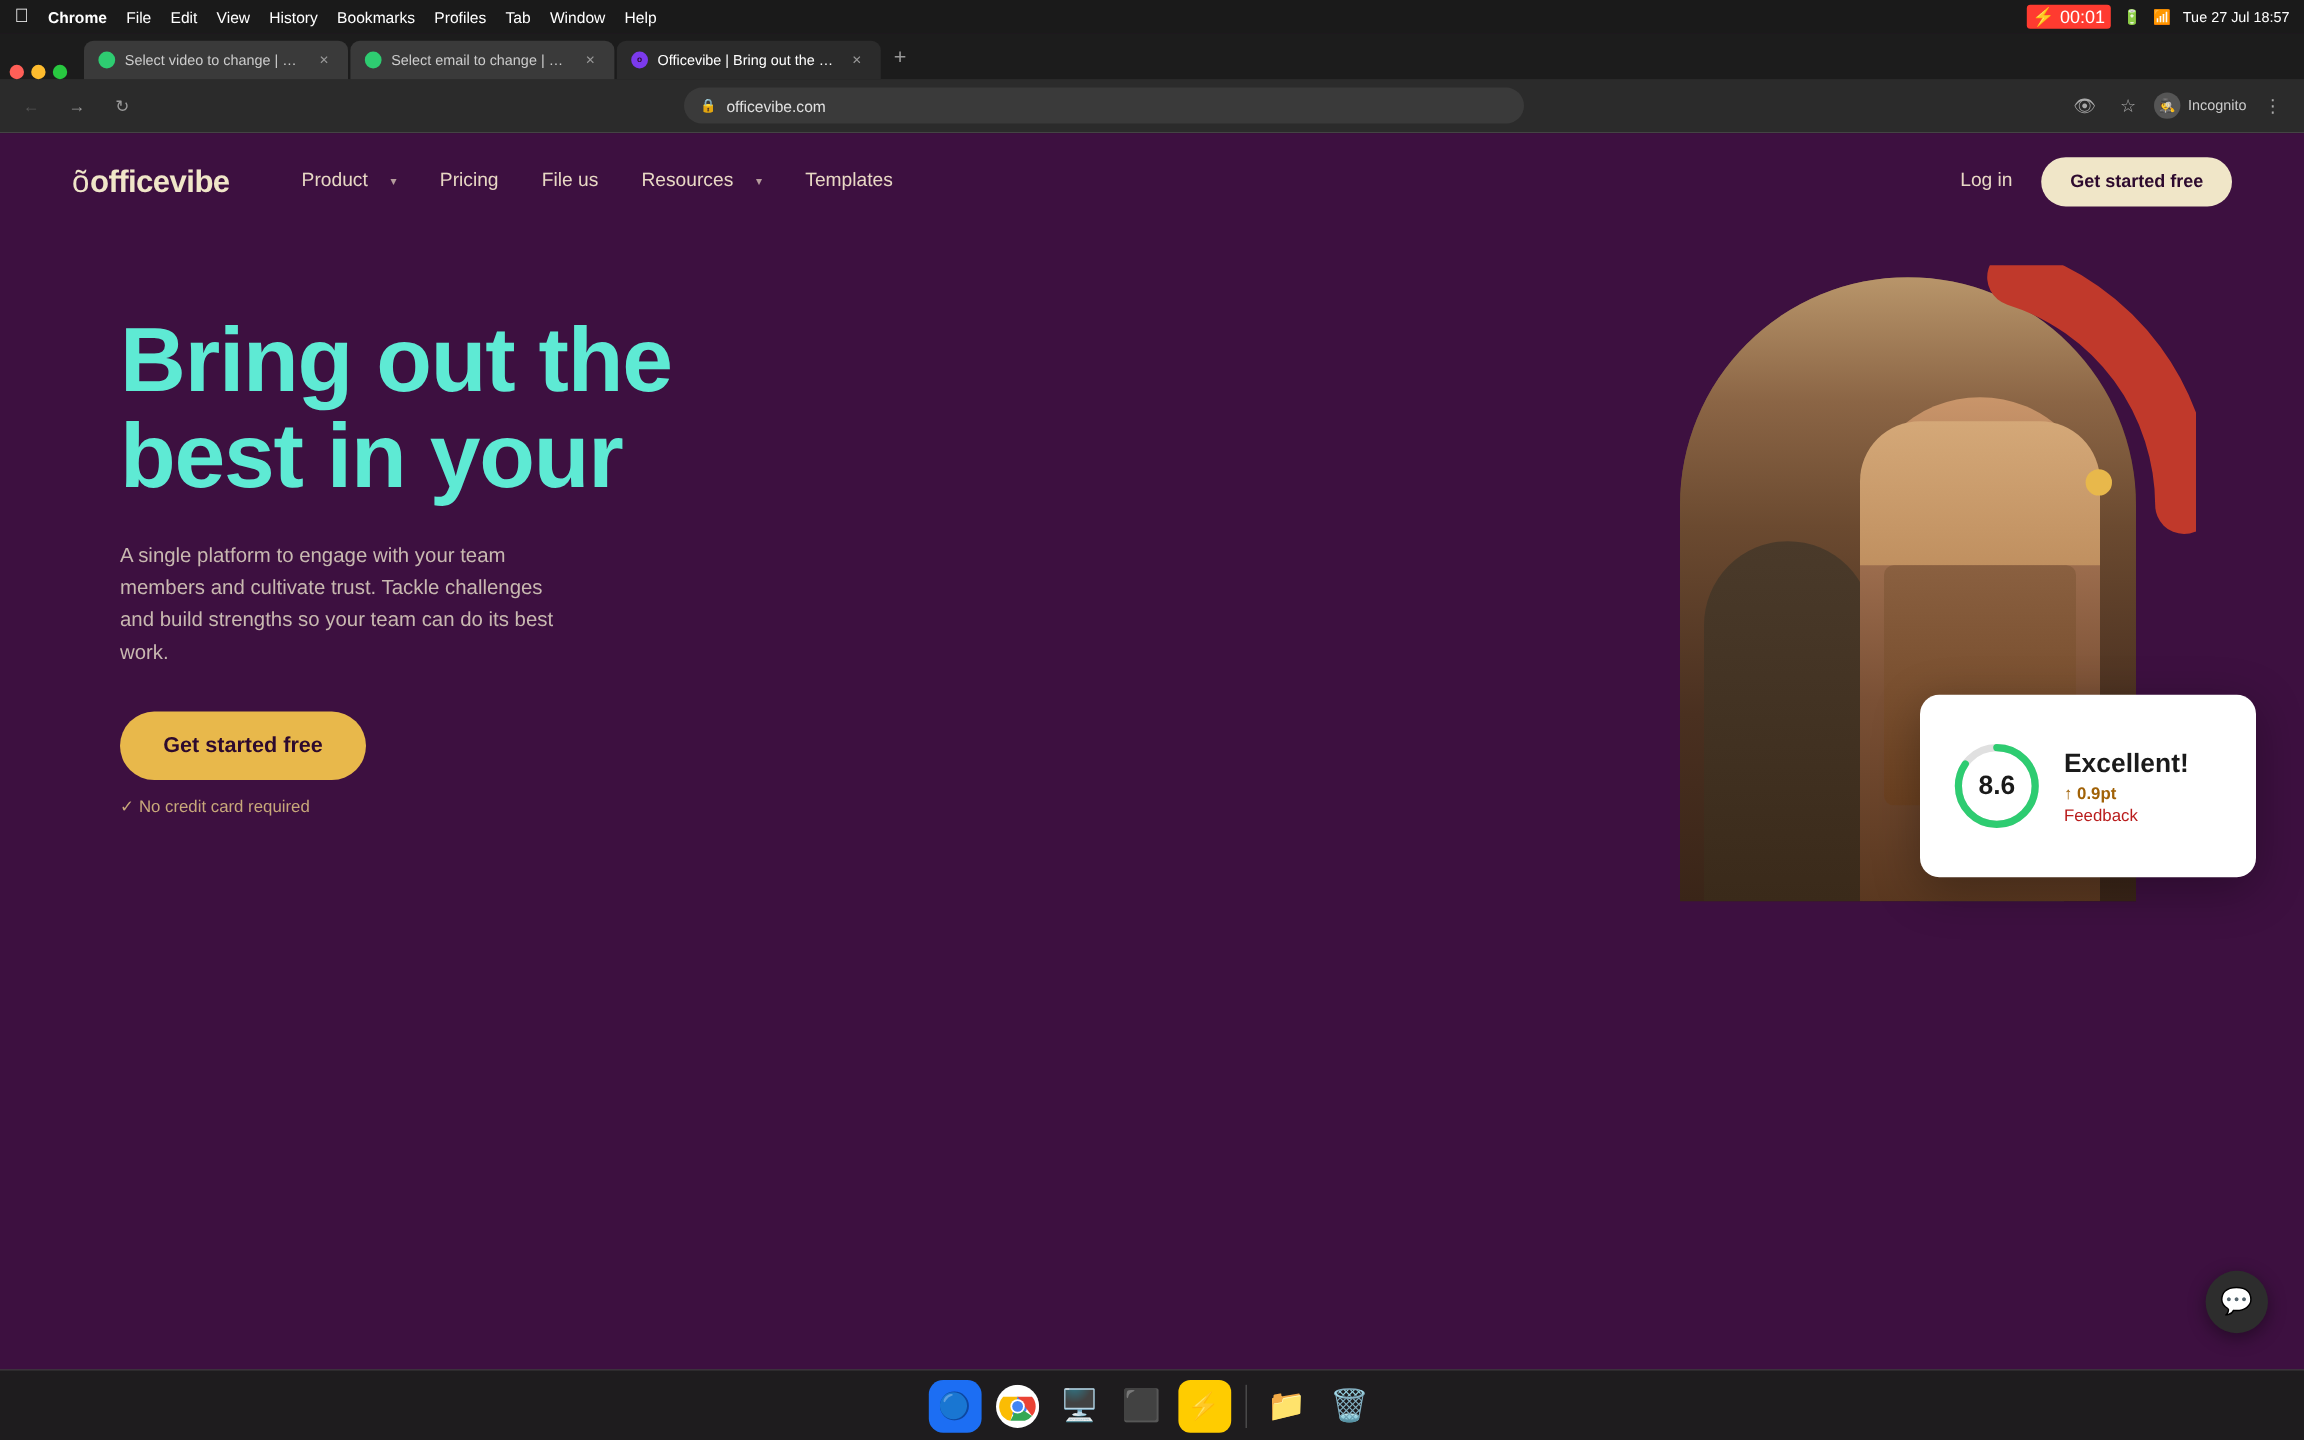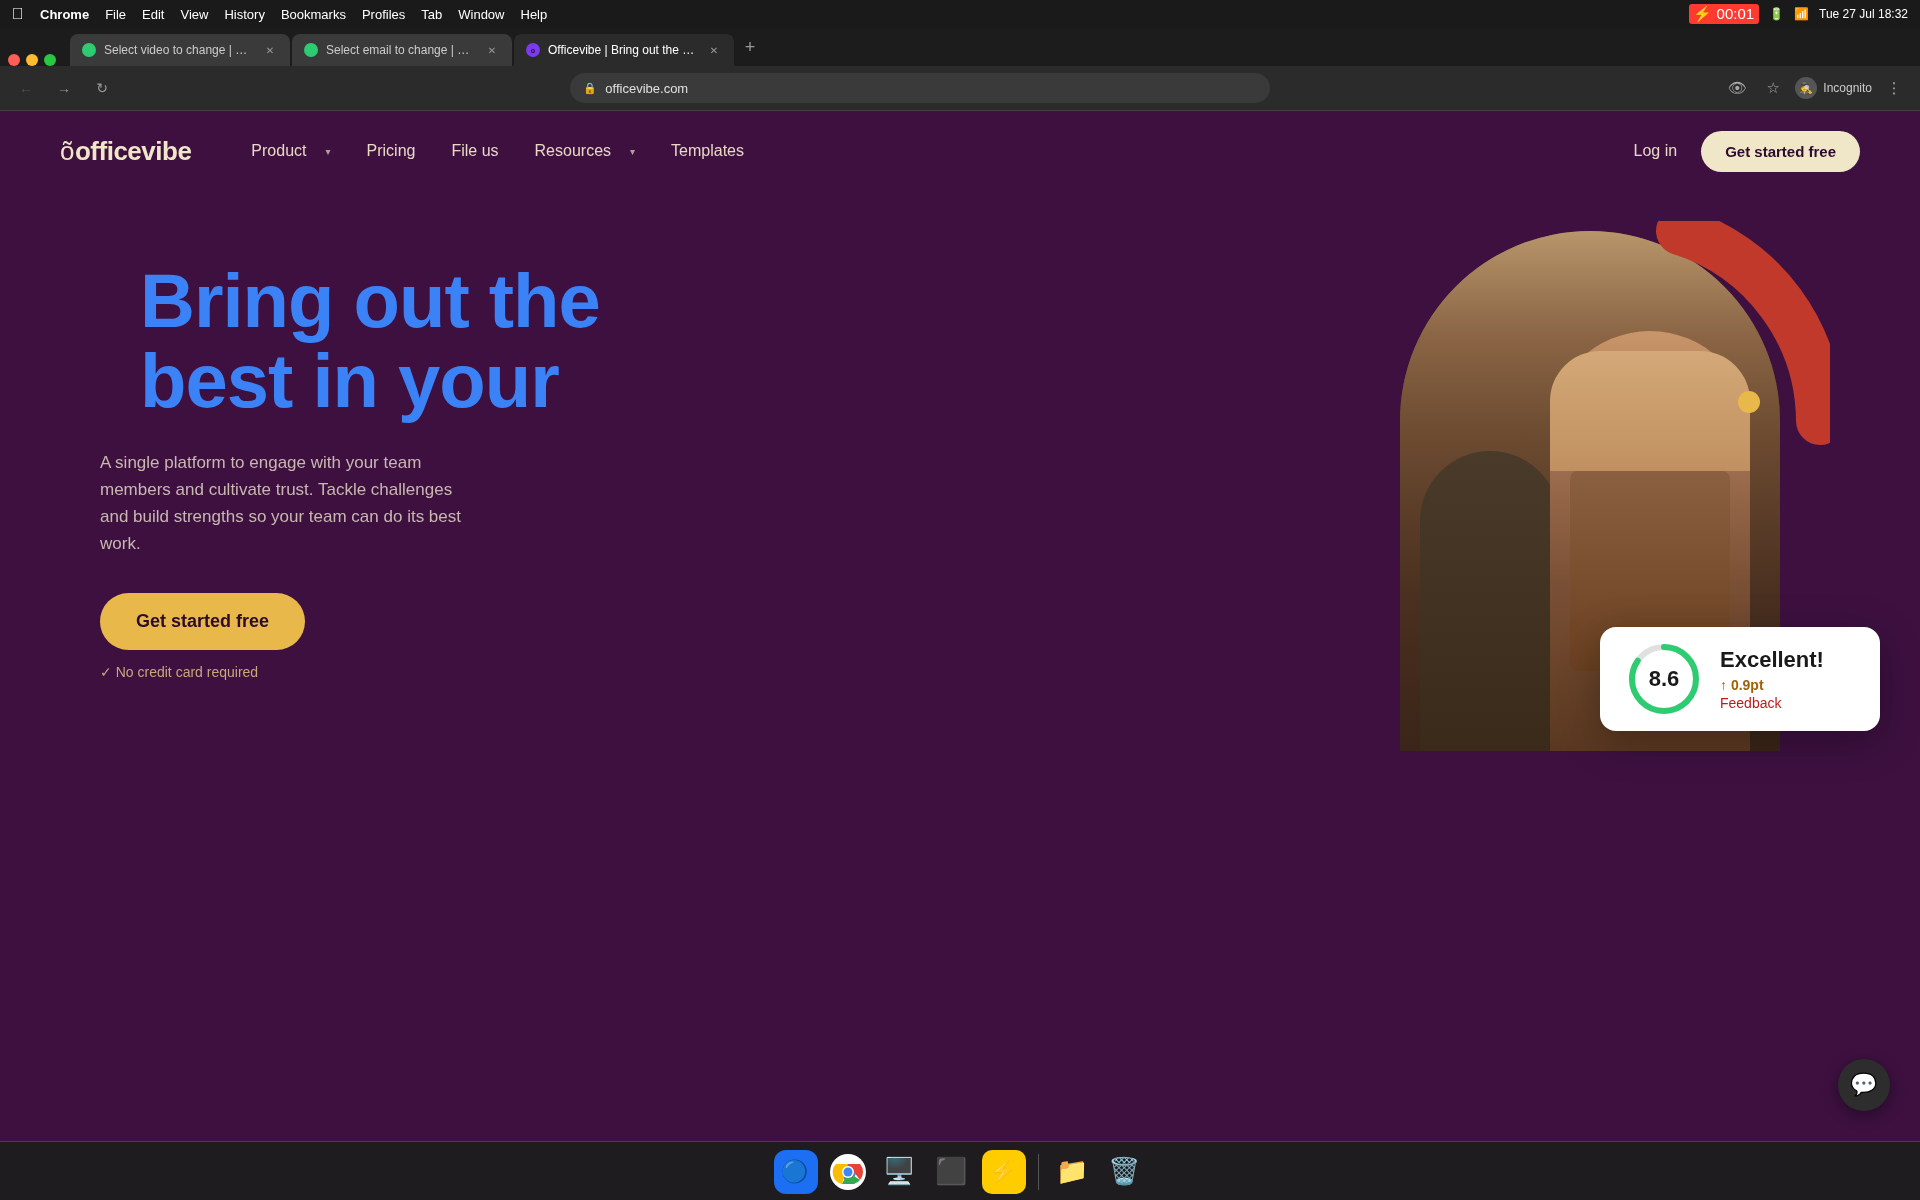--- a/index.html
+++ b/index.html
@@ -229,25 +229,24 @@
       position: relative;
       height: calc(100% - 80px);
     }
     .hero-text {
       flex: 0 0 500px;
       padding-top: 30px;
     }
     .hero-headline {
       font-size: 76px;
       font-weight: 700;
-      color: #3b82f6;
+      color: #5eead4;
       line-height: 1.05;
       margin-bottom: 28px;
       letter-spacing: -1px;
-      margin-left: 40px;
     }
     .team-word {
       position: relative;
       display: inline-block;
     }
     .team-underline {
       position: absolute;
       bottom: -8px;
       left: 0;
       width: 110%;
@@ -351,21 +350,21 @@
       right: 60px;
     }
 
     
     .score-card {
       position: absolute;
       bottom: 30px;
       right: -60px;
       background: #fff;
       border-radius: 16px;
-      padding: 12px 24px;
+      padding: 36px 24px;
       display: flex;
       align-items: center;
       gap: 16px;
       box-shadow: 0 10px 40px rgba(0,0,0,0.3);
       width: 280px;
     }
     .score-circle {
       width: 80px;
       height: 80px;
       position: relative;
@@ -494,21 +493,21 @@
     <span>Bookmarks</span>
     <span>Profiles</span>
     <span>Tab</span>
     <span>Window</span>
     <span>Help</span>
   </div>
   <div class="right-items">
     <span style="background:#ff3b30;color:#fff;padding:1px 5px;border-radius:3px;font-size:15px;">⚡ <span>00:01</span></span>
     <span>🔋</span>
     <span>📶</span>
-    <span>Tue 27 Jul  18:32</span>
+    <span>Tue 27 Jul  18:57</span>
   </div>
 </div>
 
 <div class="browser-chrome">
 
   <div class="tabs-bar">
     <div class="traffic-lights">
       <div class="tl tl-red"></div>
       <div class="tl tl-yellow"></div>
       <div class="tl tl-green"></div>

